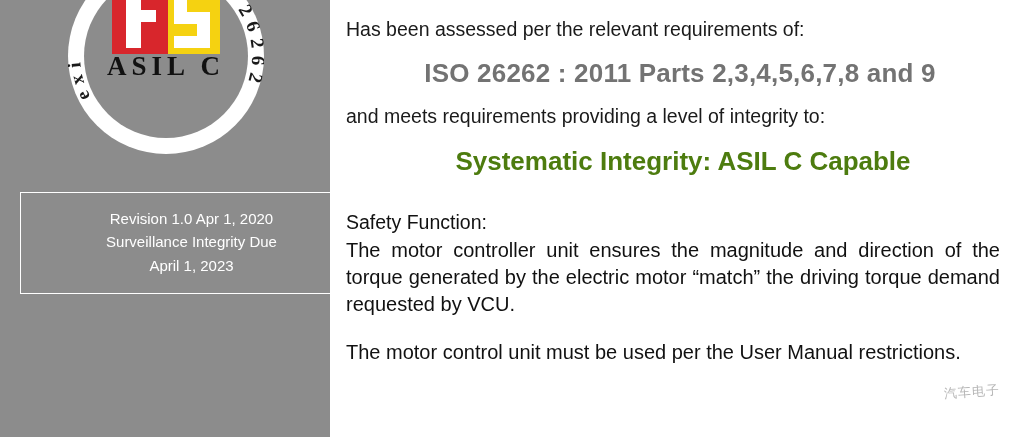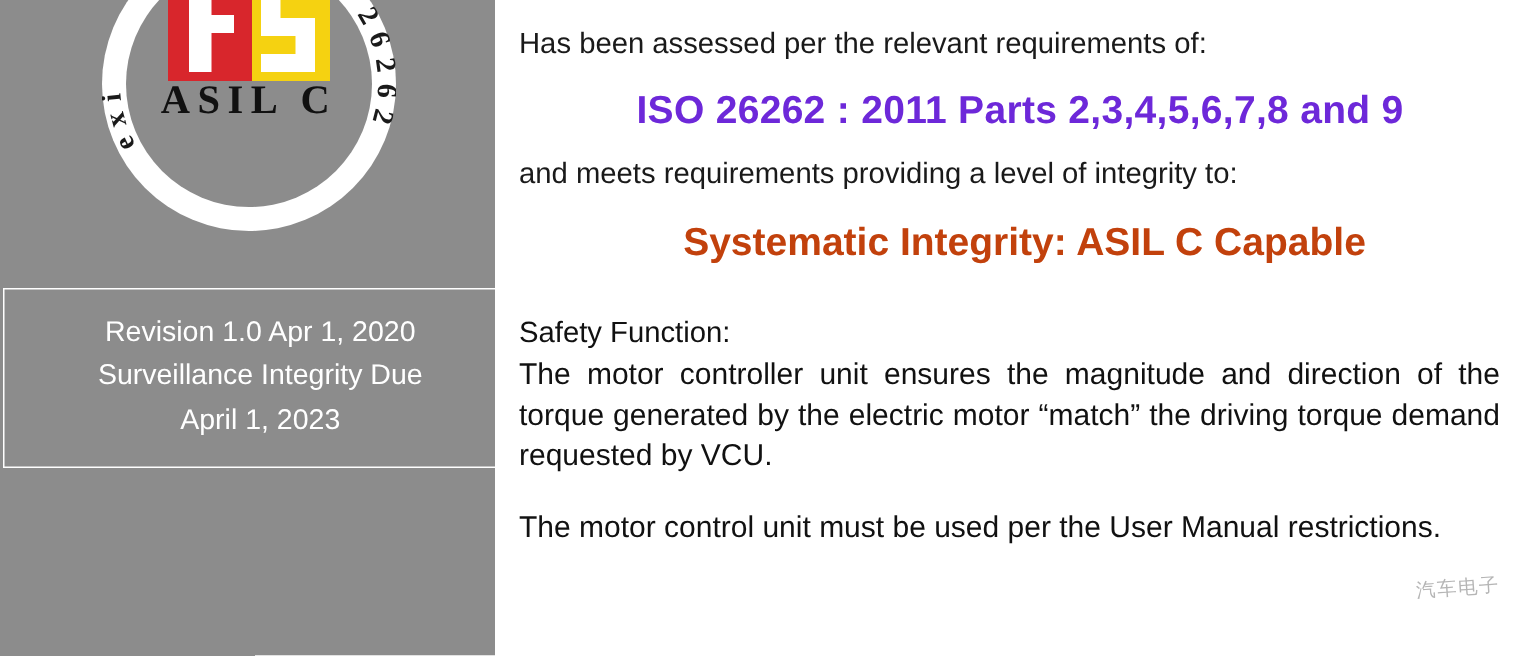--- a/index.html
+++ b/index.html
@@ -147,29 +147,29 @@
     left: 62px;
     top: 58px;
     width: 36px;
     height: 12px;
     background: #ffffff;
   }
 
   
   .revision-box {
     position: absolute;
-    left: 2px;
+    left: 20px;
     top: 192px;
     width: 343px;
     box-sizing: border-box;
     border: 1px solid #ffffff;
     padding: 14px 10px 16px 10px;
     text-align: center;
     color: #ffffff;
-    font-size: 19px;
+    font-size: 15px;
     line-height: 1.55;
   }
   .revision-box div {
     white-space: nowrap;
   }
 
   
   .content {
     position: relative;
     flex: 1 1 auto;
@@ -180,32 +180,32 @@
   .line-normal {
     font-size: 19.5px;
     line-height: 1.35;
     color: #1a1a1a;
   }
   .heading-big {
     font-size: 26px;
     font-weight: bold;
     text-align: center;
     margin: 16px 0 14px 0;
-    color: #6d28d9;
+    color: #737373;
     letter-spacing: 0.2px;
   }
   .heading-big.left-pad {
     padding-left: 14px;
   }
   .integrity {
     font-size: 26px;
     font-weight: bold;
     text-align: center;
     margin: 16px 0 0 0;
-    color: #c2410c;
+    color: #4d7c0f;
     padding-left: 20px;
   }
   .section {
     margin-top: 32px;
   }
   .section .label {
     font-size: 19.5px;
     line-height: 1.35;
     margin-bottom: 2px;
   }

